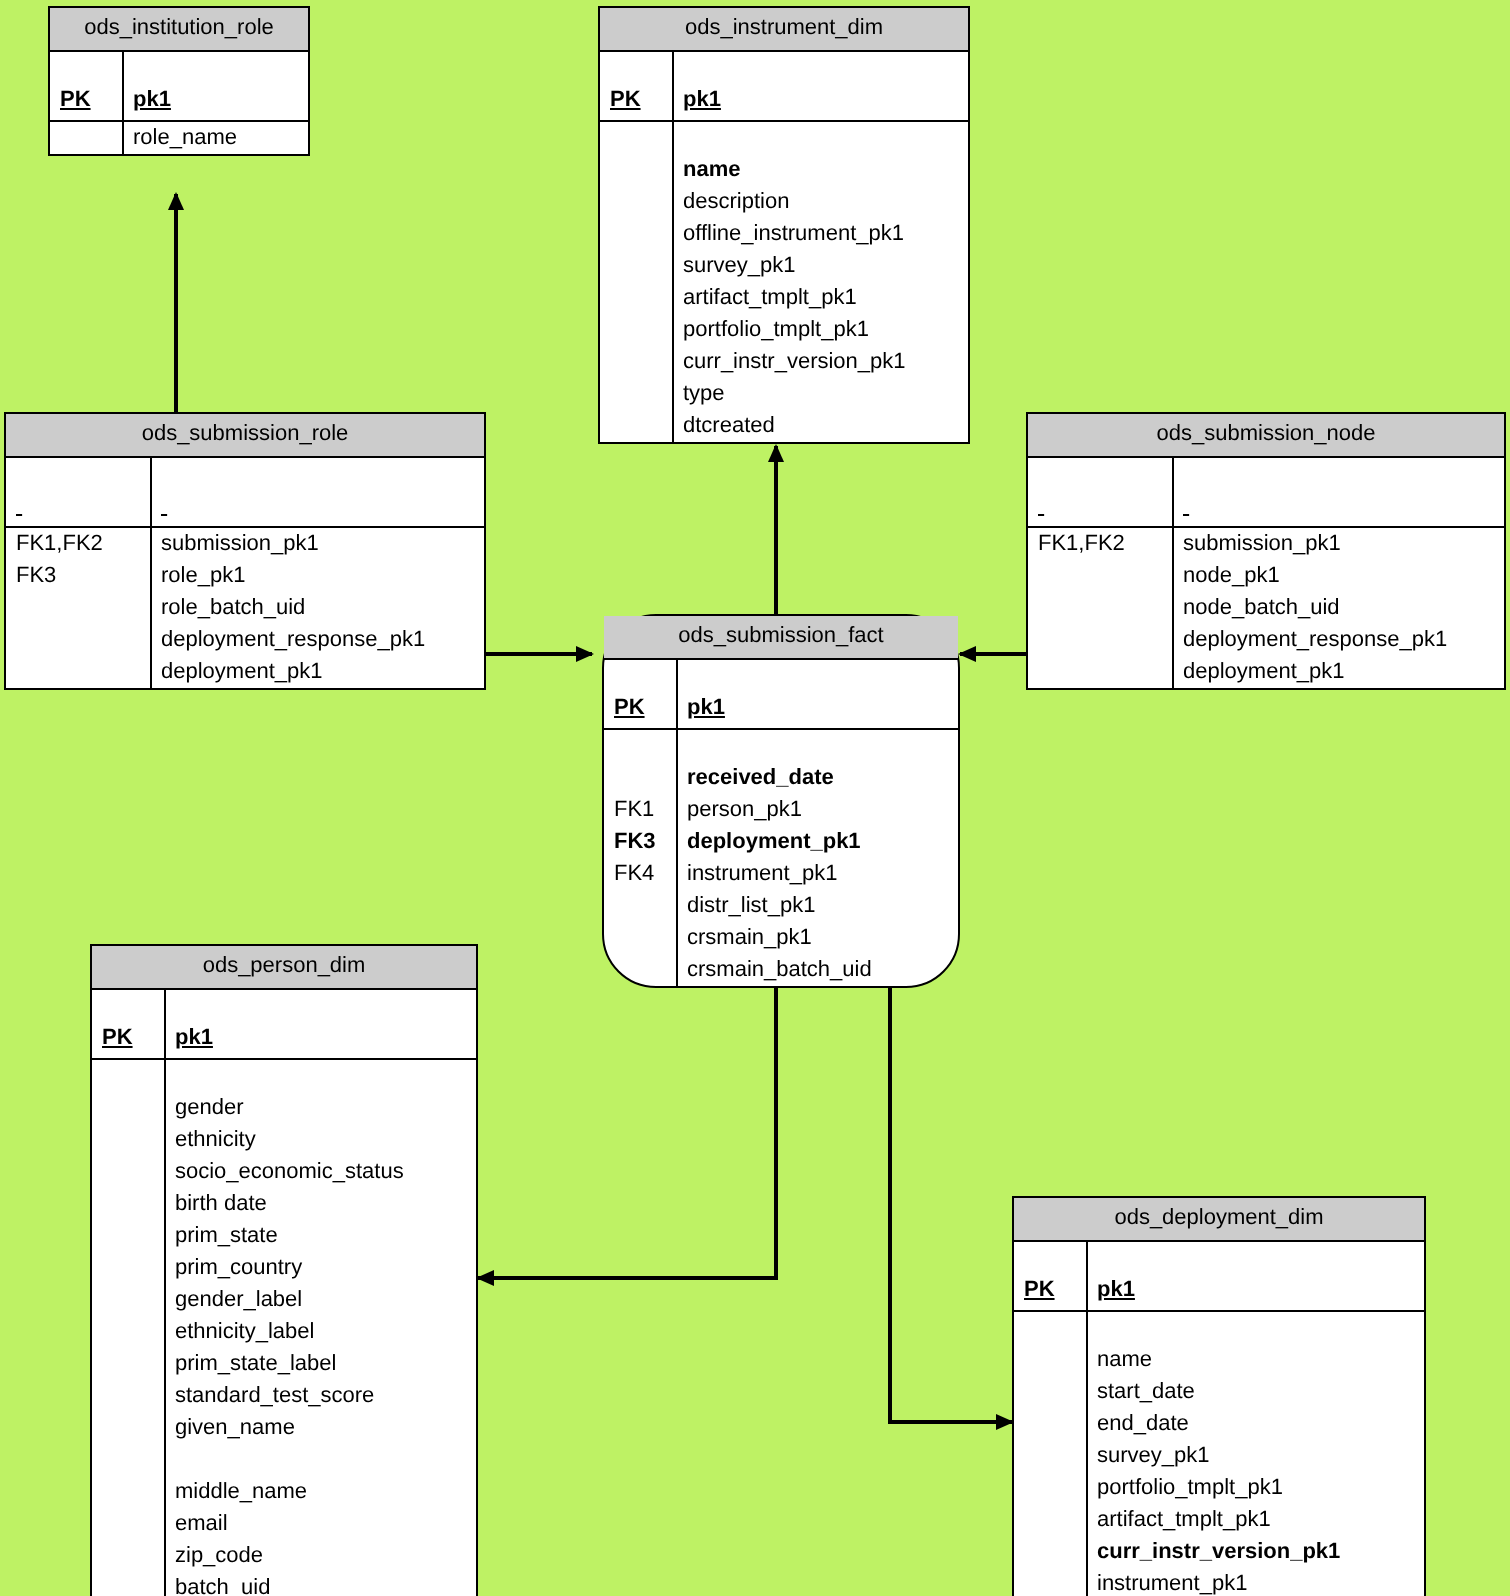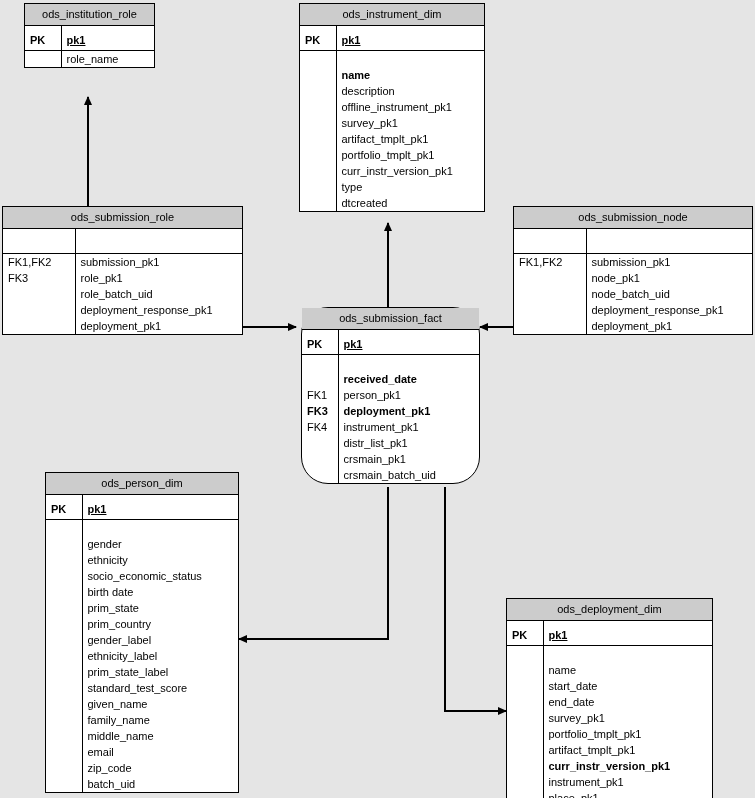--- a/index.html
+++ b/index.html
@@ -8,21 +8,21 @@
     background: #ffffff;
   }
   body {
     font-family: "Liberation Sans", sans-serif;
   }
   #canvas {
     position: relative;
     width: 755px;
     height: 798px;
     overflow: hidden;
-    background: #e5e5e5;
+    background: #bef264;
   }
   .entity {
     position: absolute;
     border: 1px solid #000000;
     background: #ffffff;
     box-sizing: border-box;
   }
   .entity-title {
     background: #cccccc;
     border-bottom: 1px solid #000000;
@@ -62,22 +62,23 @@
   .keycol.wide {
     width: 72px;
   }
   .sep {
     border-bottom: 1px solid #000000;
     font-size: 0;
     line-height: 0;
     height: 0;
   }
   .pk-section .ccol {
-    padding-top: 7px;
+    padding-top: 17px;
     padding-bottom: 3px;
+    text-decoration: underline;
   }
   .bold {
     font-weight: bold;
   }
   .underline {
     text-decoration: underline;
   }
   .blankrow .ccol {
     height: 14px;
   }
@@ -360,21 +361,20 @@
         <div class="rowline">
           <div class="ccol keycol"> </div>
           <div class="ccol">standard_test_score</div>
         </div>
         <div class="rowline">
           <div class="ccol keycol"> </div>
           <div class="ccol">given_name</div>
         </div>
         <div class="rowline">
           <div class="ccol keycol"> </div>
-          <div class="ccol">family_name</div>
         </div>
         <div class="rowline">
           <div class="ccol keycol"> </div>
           <div class="ccol">middle_name</div>
         </div>
         <div class="rowline">
           <div class="ccol keycol"> </div>
           <div class="ccol">email</div>
         </div>
         <div class="rowline">

